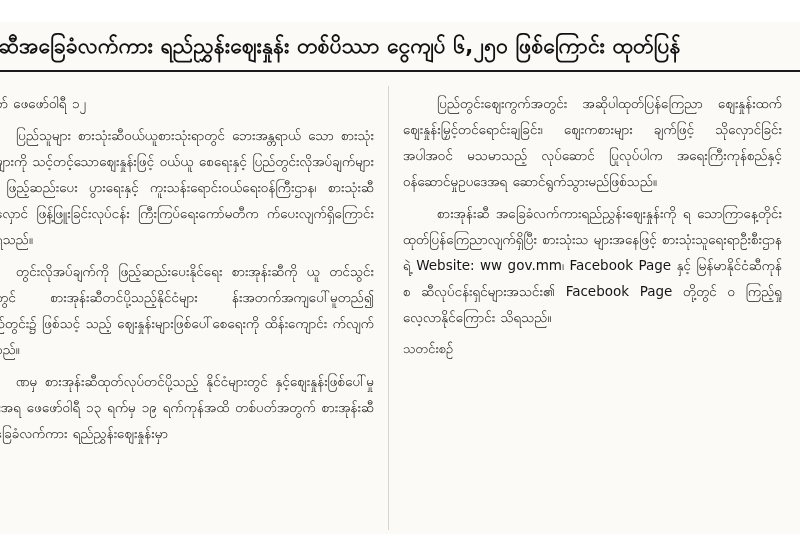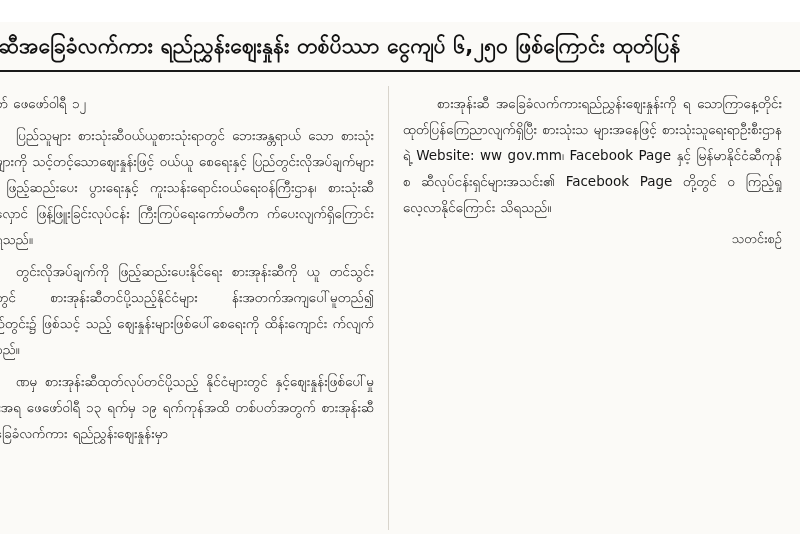--- a/index.html
+++ b/index.html
@@ -99,21 +99,20 @@
     line-height: 26px;
     color: #151515;
     text-align: justify;
     text-justify: inter-word;
     word-spacing: 1px;
   }
   p.indent {
     text-indent: 34px;
   }
   .right-last {
-    text-align: right;
     margin-top: 1px;
     font-size: 13px;
   }
 </style>
 </head>
 <body>
 
 <div class="page">
 
   <div class="scan-top-margin"></div>
@@ -129,20 +128,21 @@
     <div class="col col-left">
       <p>တော် ဖေဖော်ဝါရီ ၁၂</p>
       <p class="indent">ပြည်သူများ စားသုံးဆီဝယ်ယူစားသုံးရာတွင် ဘေးအန္တရာယ် သော စားသုံးဆီများကို သင့်တင့်သောဈေးနှုန်းဖြင့် ဝယ်ယူ စေရေးနှင့် ပြည်တွင်းလိုအပ်ချက်များကို ဖြည့်ဆည်းပေး ပွားရေးနှင့် ကူးသန်းရောင်းဝယ်ရေးဝန်ကြီးဌာန၊ စားသုံးဆီ သိုလှောင် ဖြန့်ဖြူးခြင်းလုပ်ငန်း ကြီးကြပ်ရေးကော်မတီက က်ပေးလျက်ရှိကြောင်း သိရသည်။</p>
       <p class="indent">တွင်းလိုအပ်ချက်ကို ဖြည့်ဆည်းပေးနိုင်ရေး စားအုန်းဆီကို ယူ တင်သွင်းရာတွင် စားအုန်းဆီတင်ပို့သည့်နိုင်ငံများ န်းအတက်အကျပေါ်မူတည်၍ ပြည်တွင်း၌ ဖြစ်သင့် သည့် ဈေးနှုန်းများဖြစ်ပေါ်စေရေးကို ထိန်းကျောင်း က်လျက်ရှိသည်။</p>
       <p class="indent">ဏမှ စားအုန်းဆီထုတ်လုပ်တင်ပို့သည့် နိုင်ငံများတွင် နှင့်ဈေးနှုန်းဖြစ်ပေါ်မှုများအရ ဖေဖော်ဝါရီ ၁၃ ရက်မှ ၁၉ ရက်ကုန်အထိ တစ်ပတ်အတွက် စားအုန်းဆီ အခြေခံလက်ကား ရည်ညွှန်းဈေးနှုန်းမှာ</p>
     </div>
 
     <div class="col-divider"></div>
 
     <div class="col col-right">
+      <p class="indent">ပြည်တွင်းဈေးကွက်အတွင်း အဆိုပါထုတ်ပြန်ကြေညာ ဈေးနှုန်းထက် ဈေးနှုန်းမြှင့်တင်ရောင်းချခြင်း၊ ဈေးကစားများ ချက်ဖြင့် သိုလှောင်ခြင်းအပါအဝင် မသမာသည့် လုပ်ဆောင် ပြုလုပ်ပါက အရေးကြီးကုန်စည်နှင့်ဝန်ဆောင်မှုဥပဒေအရ ဆောင်ရွက်သွားမည်ဖြစ်သည်။</p>
       <p class="indent">စားအုန်းဆီ အခြေခံလက်ကားရည်ညွှန်းဈေးနှုန်းကို ရ သောကြာနေ့တိုင်း ထုတ်ပြန်ကြေညာလျက်ရှိပြီး စားသုံးသ များအနေဖြင့် စားသုံးသူရေးရာဦးစီးဌာနရဲ့ Website: ww gov.mm၊ Facebook Page နှင့် မြန်မာနိုင်ငံဆီကုန်စ ဆီလုပ်ငန်းရှင်များအသင်း၏ Facebook Page တို့တွင် ဝ ကြည့်ရှုလေ့လာနိုင်ကြောင်း သိရသည်။</p>
       <p class="right-last">သတင်းစဉ်</p>
     </div>
 
   </div>
 
   <div class="scan-bottom-margin"></div>
 
 </div>
 

